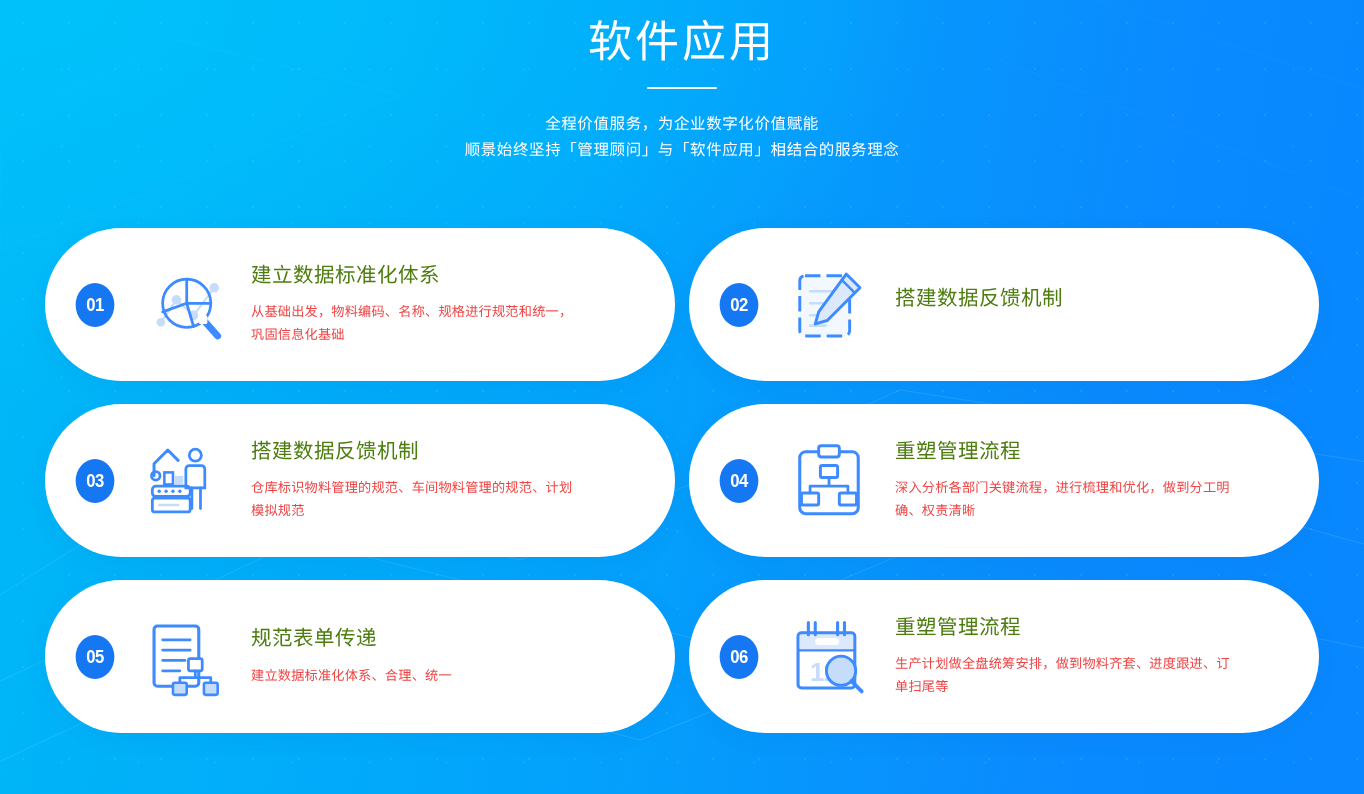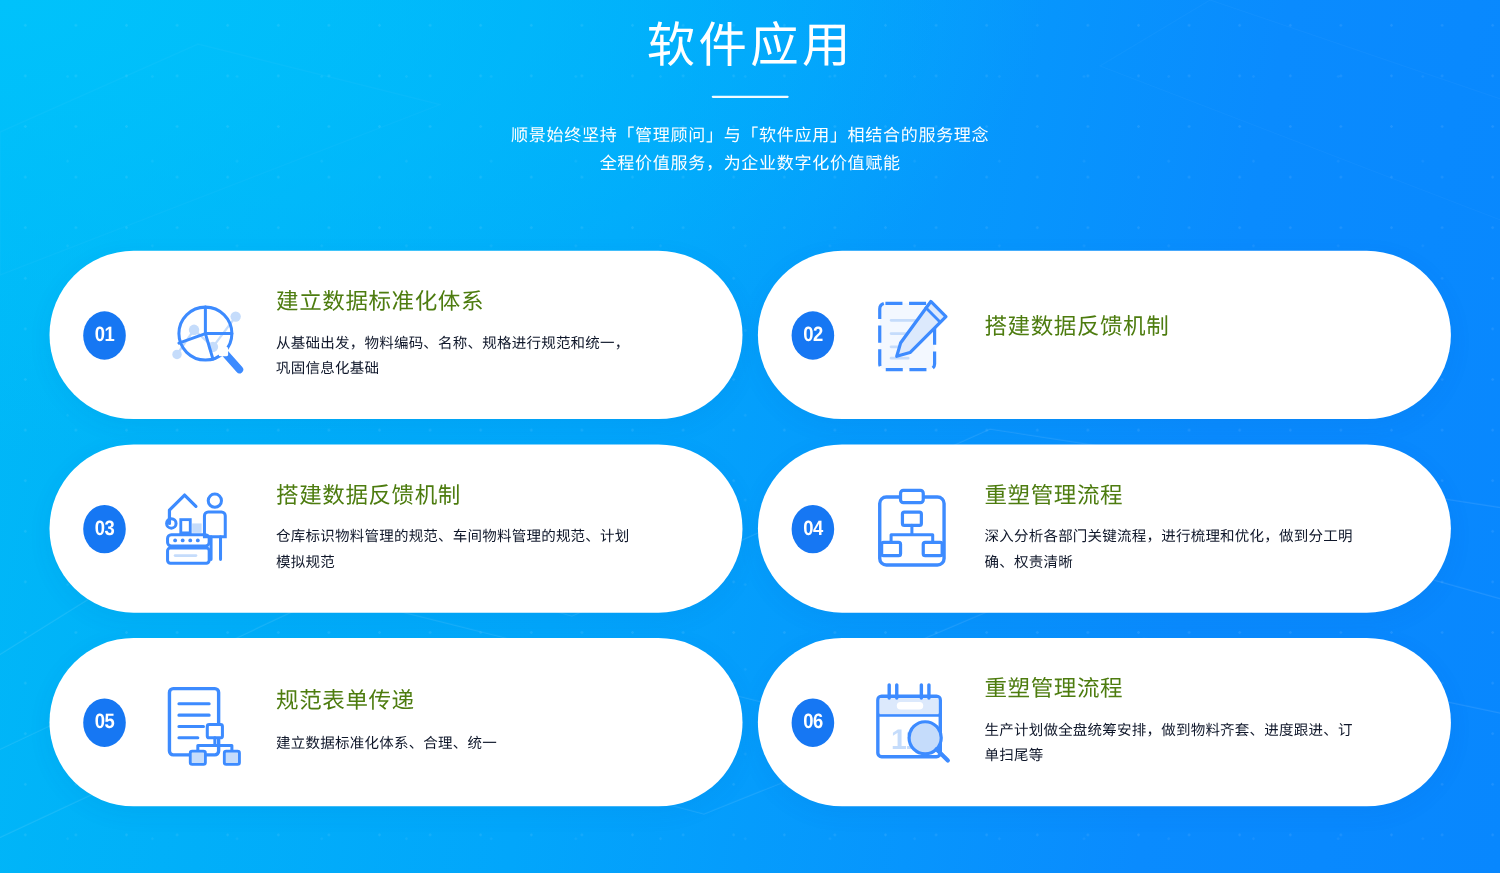--- a/index.html
+++ b/index.html
@@ -105,21 +105,21 @@
   .card-title{
     font-size:20.5px;
     color:#4d7c0f;
     line-height:1.2;
     letter-spacing:.5px;
     font-weight:400;
     margin-bottom:13px;
   }
   .card-desc{
     font-size:13.2px;
-    color:#0f172a;
+    color:#ef4444;
     line-height:23px;
     letter-spacing:.2px;
     max-width:330px;
   }
   .card.wide .card-desc{ max-width:336px; }
 </style>
 </head>
 <body>
 
 <div class="page">
@@ -135,22 +135,22 @@
         <path d="M0 120 L180 40 L400 95 L0 250 Z" opacity="0.35"></path>
         <path d="M1100 0 L1364 90 L1364 200 L1000 60 Z" opacity="0.3"></path>
       </g>
     </svg>
   </div>
 
   <div class="header">
     <h1 class="page-title">软件应用</h1>
     <div class="title-rule"></div>
     <div class="subtitle">
+      <div>全程价值服务，为企业数字化价值赋能</div>
       <div>顺景始终坚持「管理顾问」与「软件应用」相结合的服务理念</div>
-      <div>全程价值服务，为企业数字化价值赋能</div>
     </div>
   </div>
 
   <div class="cards">
 
     <div class="card">
       <div class="badge">01</div>
       <div class="card-icon">
         <svg viewBox="0 0 100 100" fill="none">
           <circle cx="22" cy="70" r="5" fill="#c5dcfb"></circle>

